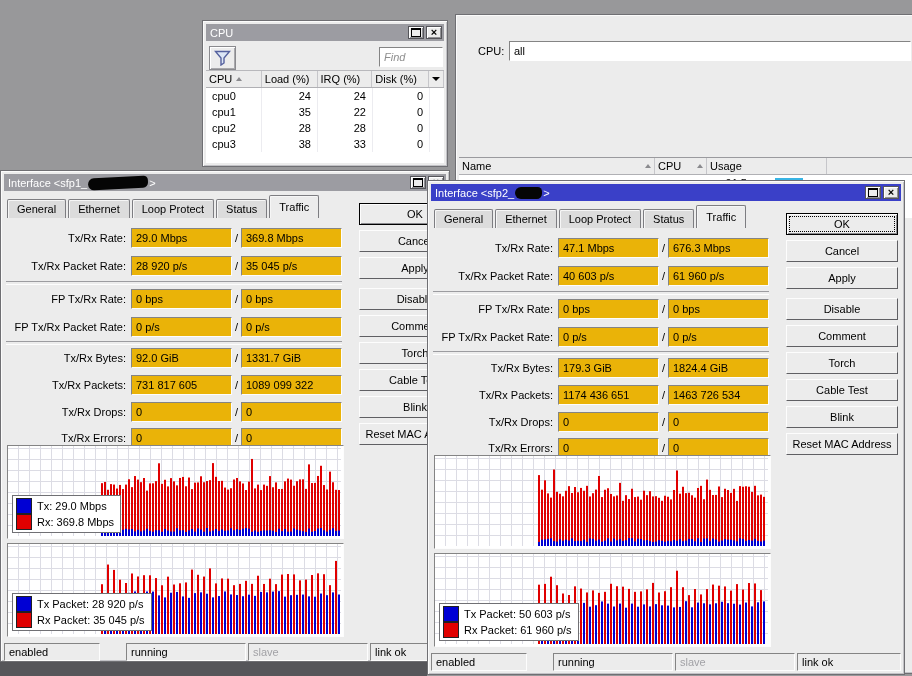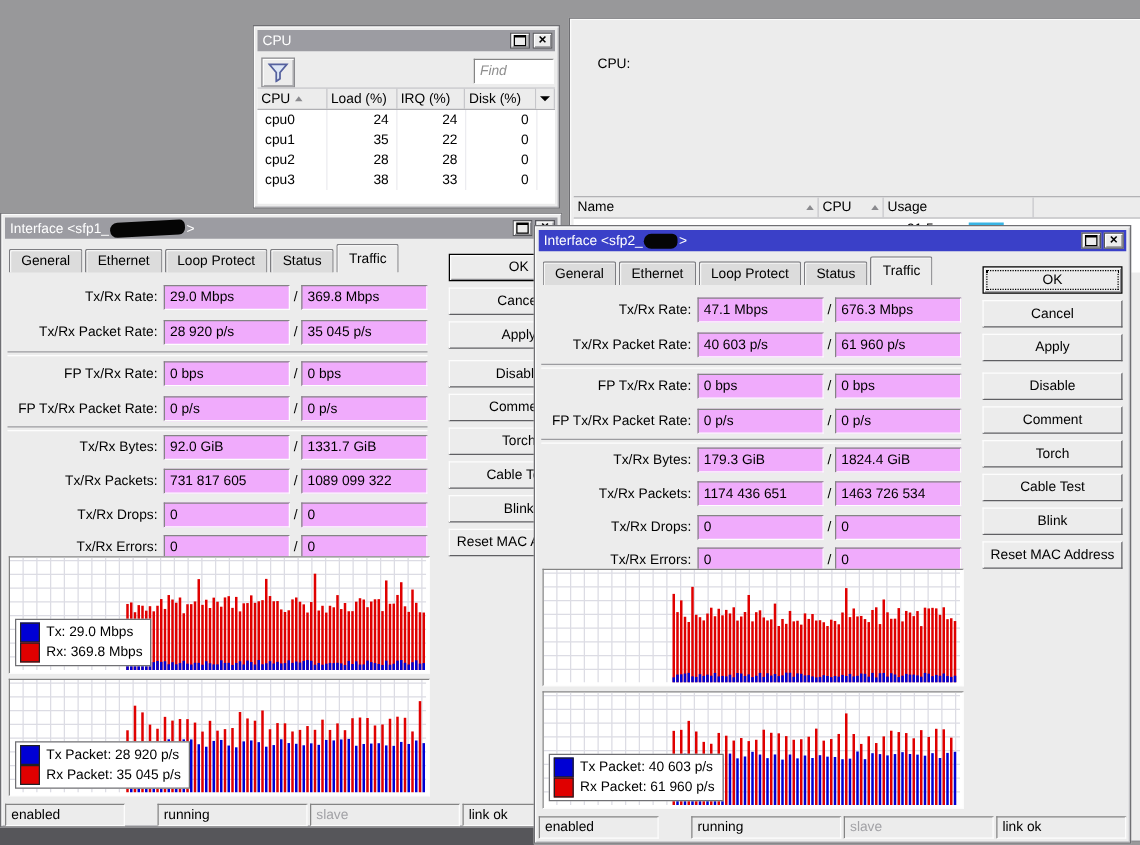--- a/index.html
+++ b/index.html
@@ -56,21 +56,21 @@
 
   
   .win-sfp1{left:0;top:170px;width:450px;height:492px;z-index:3;}
   .win-sfp2{left:427px;top:180px;width:478px;height:495px;z-index:4;}
   .tabs{position:absolute;left:6px;top:24px;height:23px;display:flex;align-items:flex-end;}
   .tab{height:19px;padding:0 9px;background:#dcdcdc;border:1px solid #7d7d81;border-bottom:none;border-radius:2px 2px 0 0;
     margin-right:2px;box-shadow:inset 1px 1px 0 #f6f6f6;display:flex;align-items:center;box-sizing:border-box;}
   .tab.active{height:23px;background:#ececec;position:relative;z-index:2;}
   .frow{position:absolute;left:4px;display:flex;align-items:center;height:20px;}
   .flabel{width:121px;text-align:right;padding-right:5px;}
-  .fbox{width:101px;height:20px;border:1px solid;border-color:#848484 #fdfdfd #fdfdfd #848484;background:#f0abfc;
+  .fbox{width:101px;height:20px;border:1px solid;border-color:#848484 #fdfdfd #fdfdfd #848484;background:#eab308;
     line-height:18px;padding:0 4px;box-sizing:border-box;overflow:hidden;white-space:nowrap;}
   .fslash{width:9px;text-align:center;}
   .rt0{top:57px;}.rt1{top:85px;}.rt2{top:118px;}.rt3{top:146px;}
   .rt4{top:177px;}.rt5{top:204px;}.rt6{top:231px;}.rt7{top:257px;}
   .hsep{position:absolute;left:5px;width:336px;height:2px;border-top:1px solid #9c9ca0;border-bottom:1px solid #fdfdfd;}
   .sep1{top:110px;}.sep2{top:170px;}
   .btn{position:absolute;left:358px;width:112px;height:22px;background:#ececec;border:1px solid;border-color:#fdfdfd #5f5f63 #5f5f63 #fdfdfd;
     font:11px "Liberation Sans",sans-serif;text-align:center;line-height:20px;box-sizing:border-box;padding:0;}
   .btn.default{border:1px solid #000;box-shadow:inset 1px 1px 0 #fdfdfd,inset -1px -1px 0 #8a8a8e;}
   .btn.focused{outline:1px dotted #000;outline-offset:-4px;}
@@ -91,20 +91,21 @@
   .dim{color:#a2a2a6;}
 </style>
 </head>
 <body>
 
 <div class="desktop">
   <div class="dark-strip"></div>
 
   <div class="window win-profile">
     <span class="prof-cpu-label">CPU:</span>
+    <input class="prof-input" type="text" value="all" style="">
     <div class="prof-table">
       <div class="prof-head">
         <div class="th pw-c1">
           <span>Name</span>
           <span class="sort-asc" style="margin-left:auto;"></span>
         </div>
         <div class="th pw-c2">
           <span>CPU</span>
           <span class="sort-asc" style="margin-left:auto;"></span>
         </div>
@@ -1010,21 +1011,21 @@
           <rect x="313" y="29.031642017886035" width="2" height="60.968357982113965" fill="#e00000"></rect>
           <rect x="316" y="52.409898024983704" width="2" height="37.590101975016296" fill="#0000d4"></rect>
           <rect x="319" y="29.454539114283392" width="2" height="60.54546088571661" fill="#e00000"></rect>
           <rect x="322" y="48.30929383188486" width="2" height="41.69070616811514" fill="#0000d4"></rect>
           <rect x="325" y="36.12792205810546" width="2" height="53.87207794189454" fill="#e00000"></rect>
           <rect x="328" y="47.43143454529345" width="2" height="42.56856545470655" fill="#0000d4"></rect>
         </svg>
       <div class="legend">
         <div class="lrow">
             <span class="swatch sw-tx"></span>
-            <span>Tx Packet:  40 603 p/s</span>
+            <span>Tx Packet:  50 603 p/s</span>
           </div>
         <div class="lrow">
             <span class="swatch sw-rx"></span>
             <span>Rx Packet:  61 960 p/s</span>
           </div>
       </div>
     </div>
 
     <div class="statusbox ss0">enabled</div>
     <div class="statusbox ss1">running</div>

